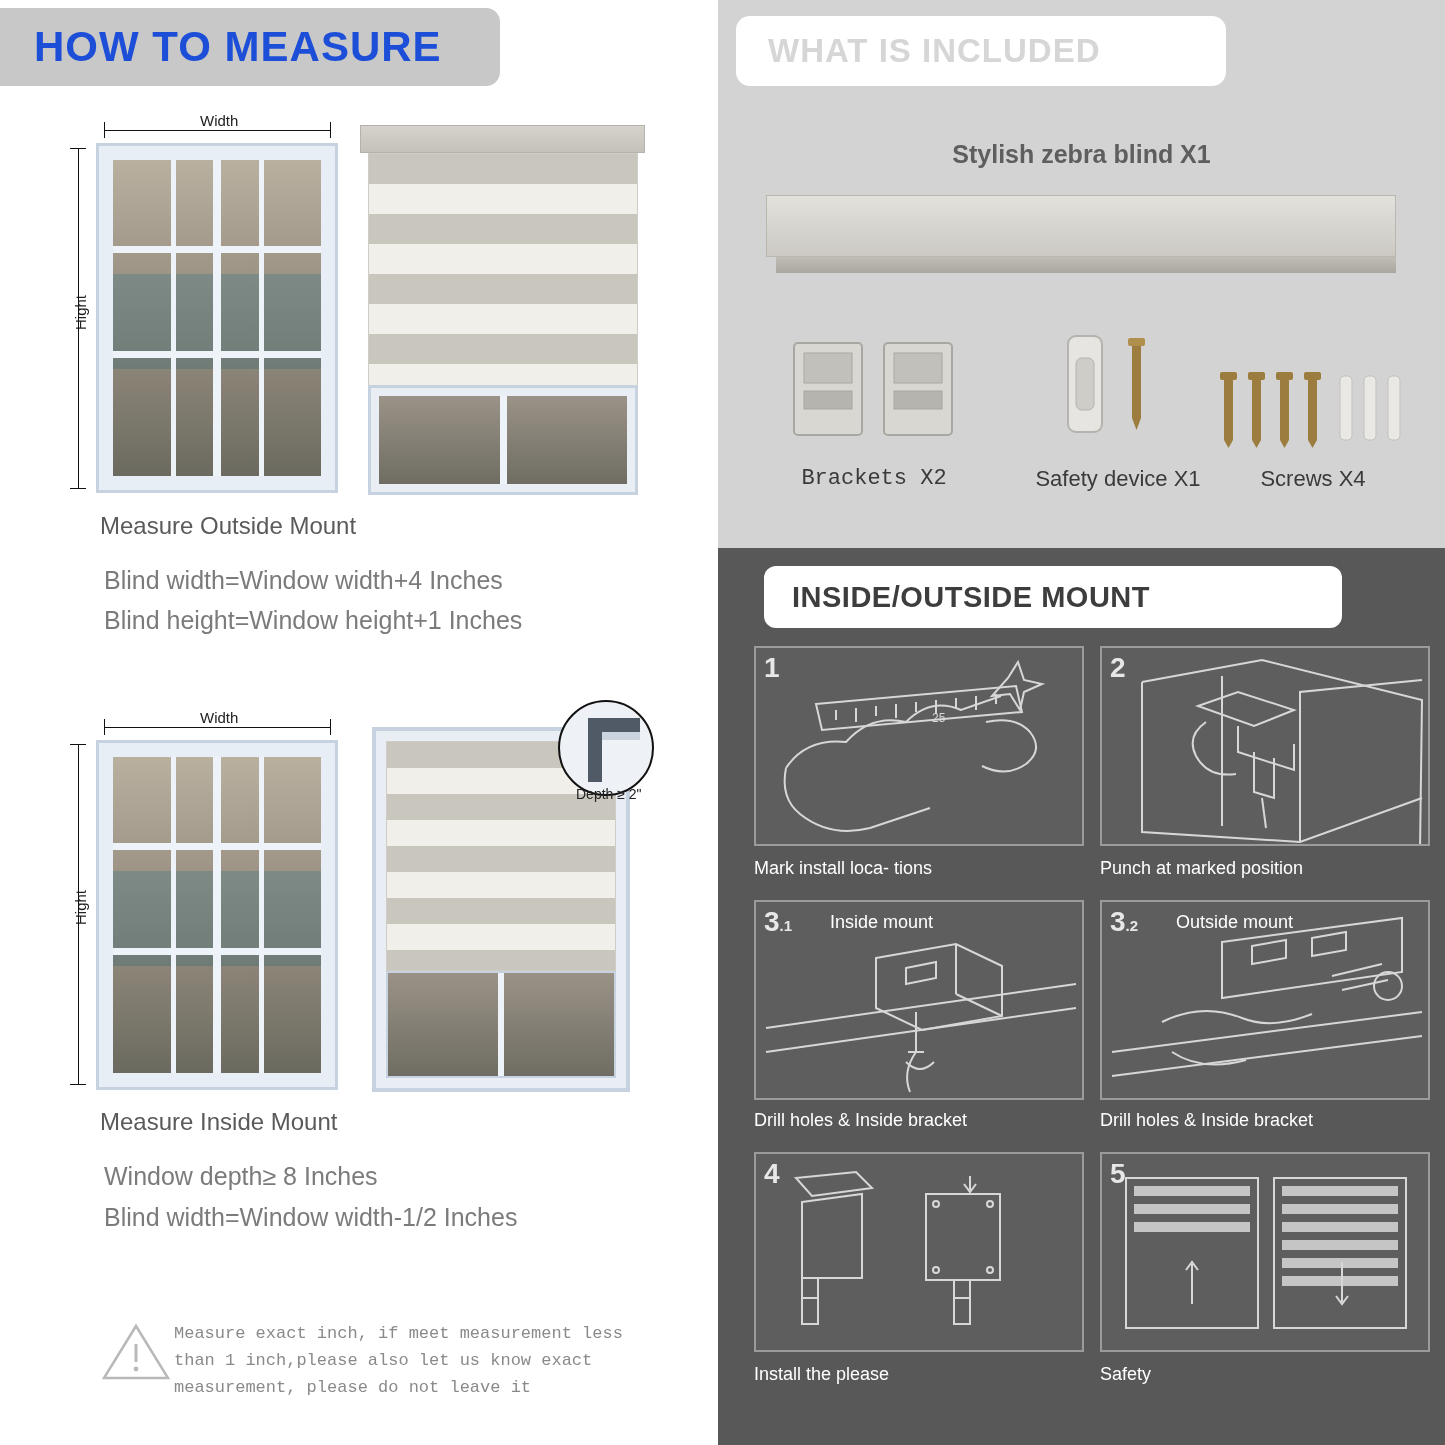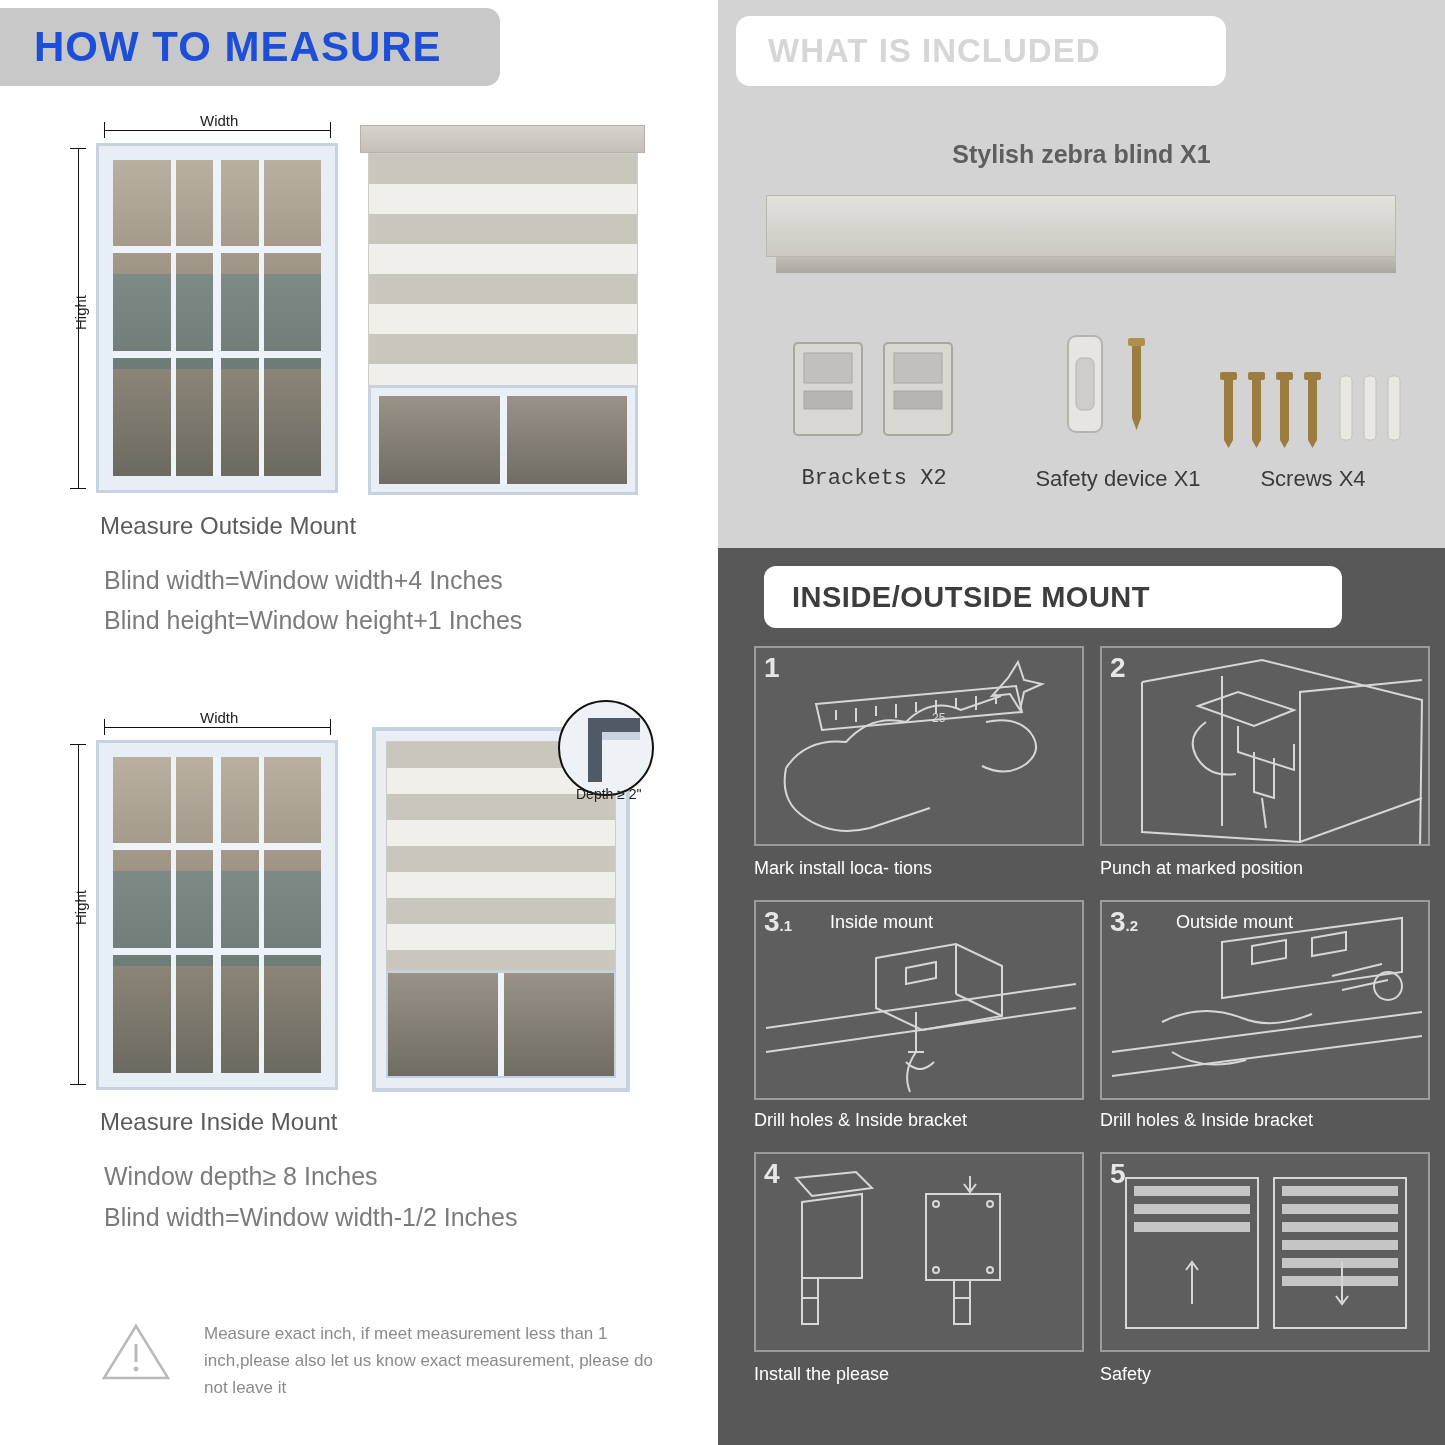--- a/index.html
+++ b/index.html
@@ -42,21 +42,21 @@
 
   .blind-assembly { position:absolute; }
   .blind-valance { position:absolute; background:linear-gradient(180deg,#d6d3cc,#c4c1ba); border:1px solid #b5b2ab; }
   .blind-stripes { position:absolute; overflow:hidden; border:1px solid #cfccc5; }
   .stripe-dark { background:#c9c6bd; }
   .stripe-light { background:#f1efe9; }
 
   .sec-title { position:absolute; font-size:24px; color:#5a5a5a; font-weight:normal; }
   .sec-line { position:absolute; font-size:25px; color:#7b7b7b; }
 
-  .note-box { position:absolute; left:100px; top:1320px; width:560px; display:flex; gap:32px; }
+  .note-box { position:absolute; left:100px; top:1320px; width:560px; display:flex; gap:2px;font-family:Liberation Mono, monospace; }
   .note-tri { width:72px; height:64px; position:relative; flex:0 0 72px; }
   .note-text { font-size:17px; color:#8a8a8a; line-height:27px; }
 
   
   .right-top { position:absolute; left:718px; top:0; width:727px; height:548px; background:#d3d3d3; }
   .hdr-included {
     position:absolute; left:18px; top:16px; width:490px; height:70px;
     background:#ffffff; border-radius:14px; display:flex; align-items:center; padding-left:32px;
   }
   .hdr-included span { color:#d6d6d6; font-size:33px; font-weight:bold; letter-spacing:1px; }

